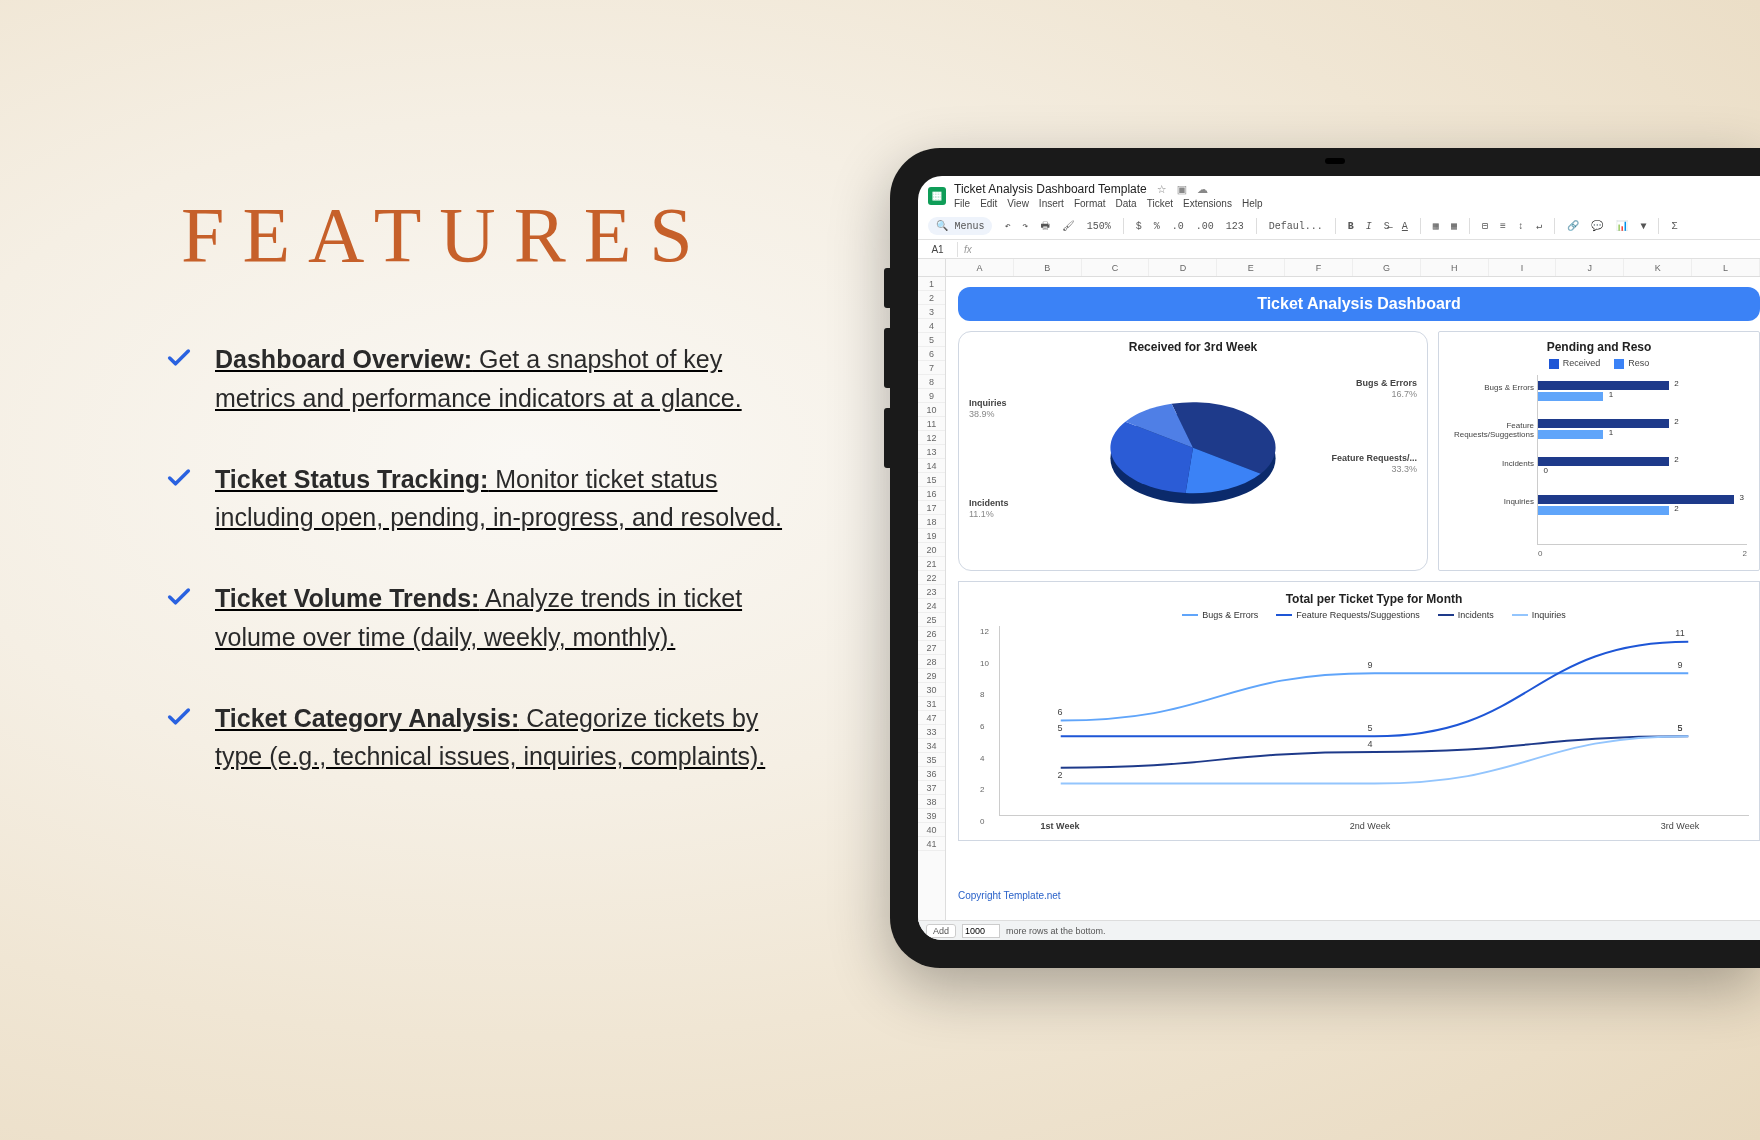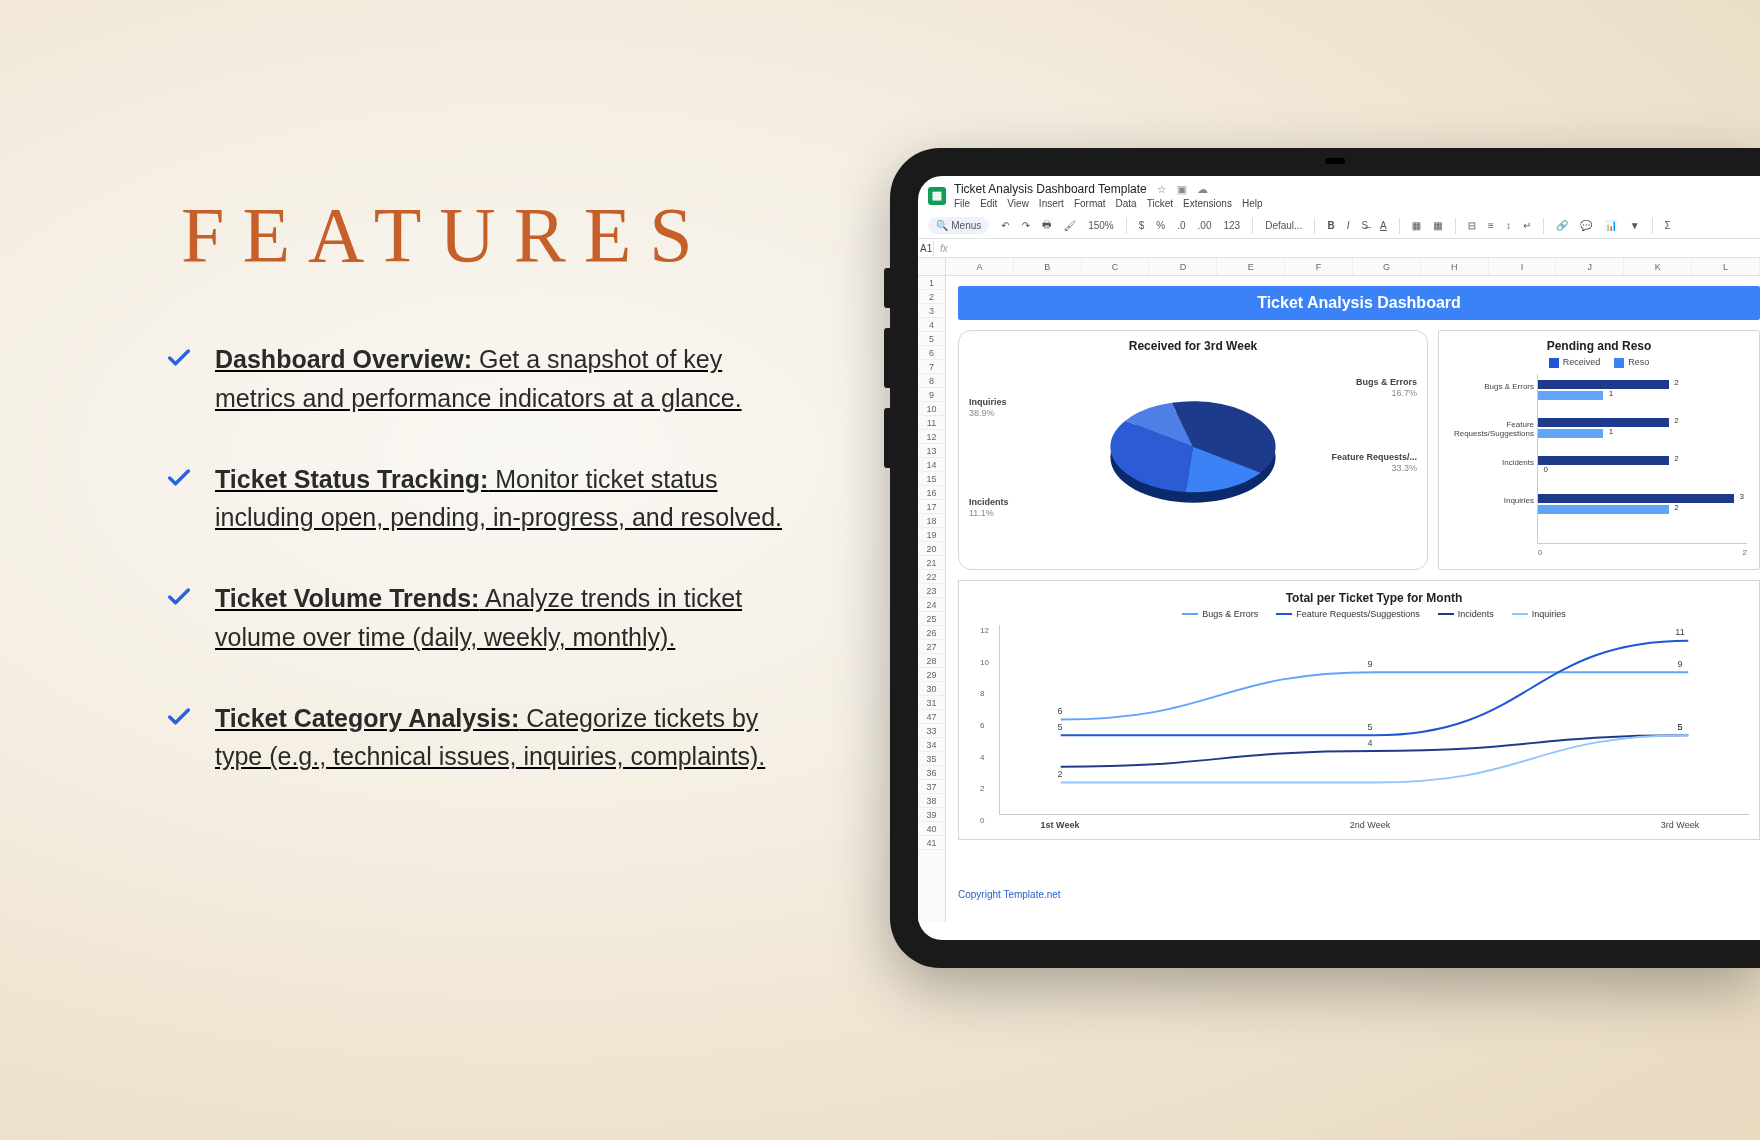--- a/index.html
+++ b/index.html
@@ -60,36 +60,36 @@
     color: #444;
   }
   
   .gs-titlebar { padding: 6px 0 0 10px; display:flex; align-items:center; gap:8px;}
   .gs-logo { width:18px; height:18px; background:#0f9d58; border-radius:3px; display:flex; align-items:center; justify-content:center; color:#fff; font-size:11px; font-weight:700;}
   .gs-title-area { display:flex; flex-direction:column; }
   .gs-doc-row { display:flex; align-items:center; gap:10px; }
   .gs-doc-title { font-size:12px; color:#222; }
   .gs-doc-row .mini-icon { color:#888; font-size:11px;}
   .gs-menu { display:flex; gap:10px; font-size:10px; color:#444; margin-top:2px;}
-  .gs-toolbar { margin-top:4px; padding:4px 10px; display:flex; align-items:center; gap:12px; font-size:10px; color:#555;}
+  .gs-toolbar { margin-top:4px; padding:4px 10px; display:flex; align-items:center; gap:12px; font-size:10px; color:#555;font-family:Liberation Mono, monospace;}
   .gs-toolbar .pill { background:#eef3fb; border-radius:14px; padding:3px 8px; }
   .gs-toolbar .tb-icon { color:#555; }
   .gs-toolbar .sep { width:1px; height:16px; background:#ddd;}
   .fx-bar { display:flex; align-items:center; border-top:1px solid #e0e0e0; border-bottom:1px solid #e0e0e0; height:20px;}
-  .name-box { width:16px; border-right:1px solid #e0e0e0; text-align:center; font-size:10px; padding:2px;}
+  .name-box { width:40px; border-right:1px solid #e0e0e0; text-align:center; font-size:10px; padding:2px;}
   .fx { padding:0 6px; font-style:italic; color:#999; font-size:10px;}
   .sheet { display:flex; height: calc(100% - 118px); }
   .rownums { width:28px; border-right:1px solid #ddd; background:#fafafa; font-size:9px; color:#666;}
   .rownums div { height:14px; border-bottom:1px solid #eee; text-align:center; line-height:14px;}
   .colhdr-row { display:flex; height:18px; border-bottom:1px solid #ddd; background:#fafafa;}
   .colhdr-row .rn-corner{ width:28px; border-right:1px solid #ddd;}
   .colhdr { flex:1; text-align:center; font-size:9px; color:#666; border-right:1px solid #eee; line-height:18px;}
   .grid-area { flex:1; position:relative; background:#fff;}
   .dash-canvas { position:absolute; inset:0; padding:10px 0 0 12px;}
-  .dash-title { background:#3b82f6; color:#fff; font-size:16px; font-weight:700; text-align:center; padding:8px 0; border-radius:2px; margin-right:0;}
+  .dash-title { background:#3b82f6; color:#fff; font-size:16px; font-weight:700; text-align:center; padding:8px 0; border-radius:12px; margin-right:0;}
   .dash-row1 { display:flex; gap:10px; margin-top:10px; height:240px;}
   .card { border:1px solid #d0d7e2; border-radius:2px; background:#fff; padding:8px; position:relative;}
   .card-pie { flex:0 0 470px;border-radius:13px;}
   .card-bar { flex:1;}
   .card-title { font-size:12px; font-weight:700; text-align:center; color:#222; margin-bottom:4px;}
   .legend-row { display:flex; gap:14px; justify-content:center; font-size:9px; margin-bottom:6px;}
   .legend-row span::before{ content:''; display:inline-block; width:10px; height:10px; margin-right:4px; vertical-align:middle;}
   .lg-recv::before{ background:#1e56d6;} .lg-reso::before{ background:#3b82f6;}
 
   .pie-wrap { position:relative; width:100%; height:190px;}
@@ -419,15 +419,20 @@
                 <div class="pt-lbl" style="left: 60px; top: 158.333px;">2</div>
                 <div class="pt-lbl" style="left: 680px; top: 110.833px;">5</div>
               </div>
           </div>
 
           <div class="copyright">Copyright Template.net</div>
         </div>
       </div>
     </div>
 
+    <div class="footer-bar">
+      <span class="add-btn">Add</span>
+      <input value="1000" style="">
+      <span>more rows at the bottom.</span>
+    </div>
 
   </div>
 </div>
 
 </body></html>

